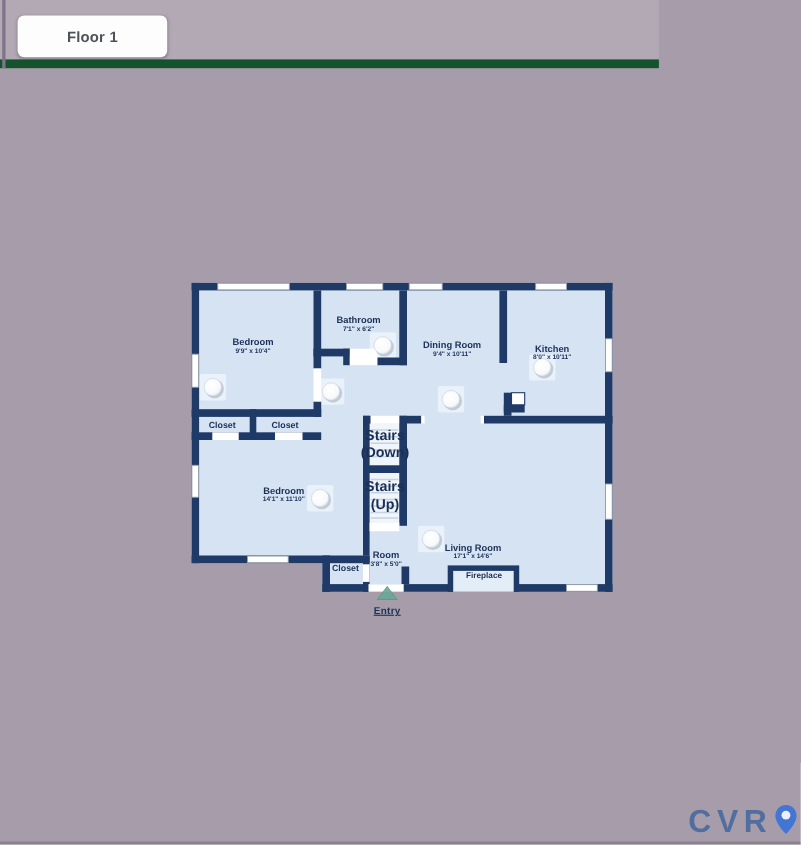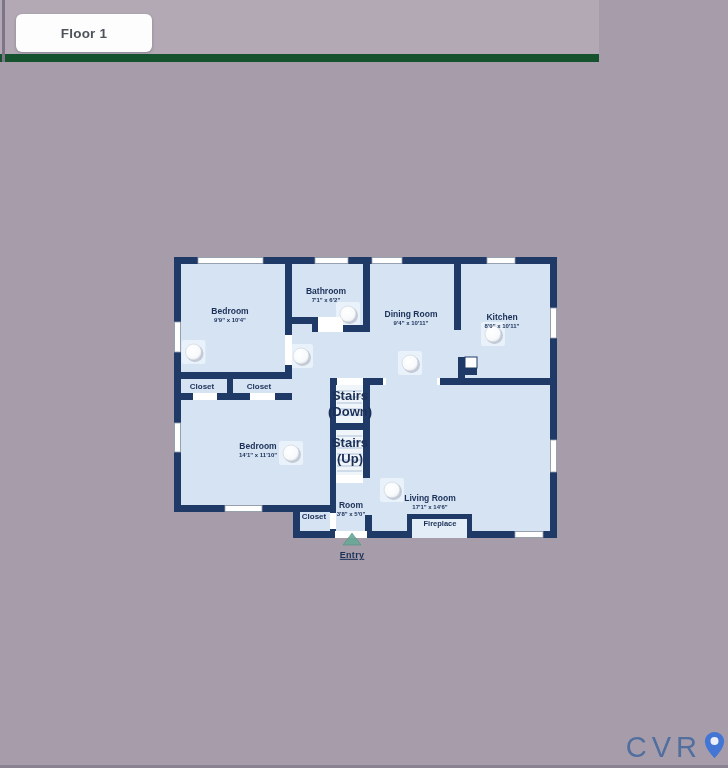--- a/index.html
+++ b/index.html
@@ -39,21 +39,21 @@
   .lbl.closet{ font-size:8px; }
   .lbl.stairs{ font-size:13px; line-height:1.25; }
   .lbl.fireplace{ font-size:7.5px; }
   .lbl.entry{ font-size:9px; letter-spacing:.3px;text-decoration:underline; }
   .watermark{
     position:absolute; right:2px; bottom:4px; height:34px;
     display:flex; align-items:center; gap:2px;
     color:#4a6b9f; opacity:.92;
   }
   .watermark span{
-    font-size:29px; letter-spacing:5px; font-weight:400;
+    font-size:29px; letter-spacing:5px; font-weight:700;
   }
   .watermark svg{ margin:0 1px 4px 0; }
   .bottom-shade{
     position:absolute; left:0; bottom:0; width:728px; height:3px;
     background:rgba(90,80,100,.35);
   }
 </style>
 </head>
 <body>
 

